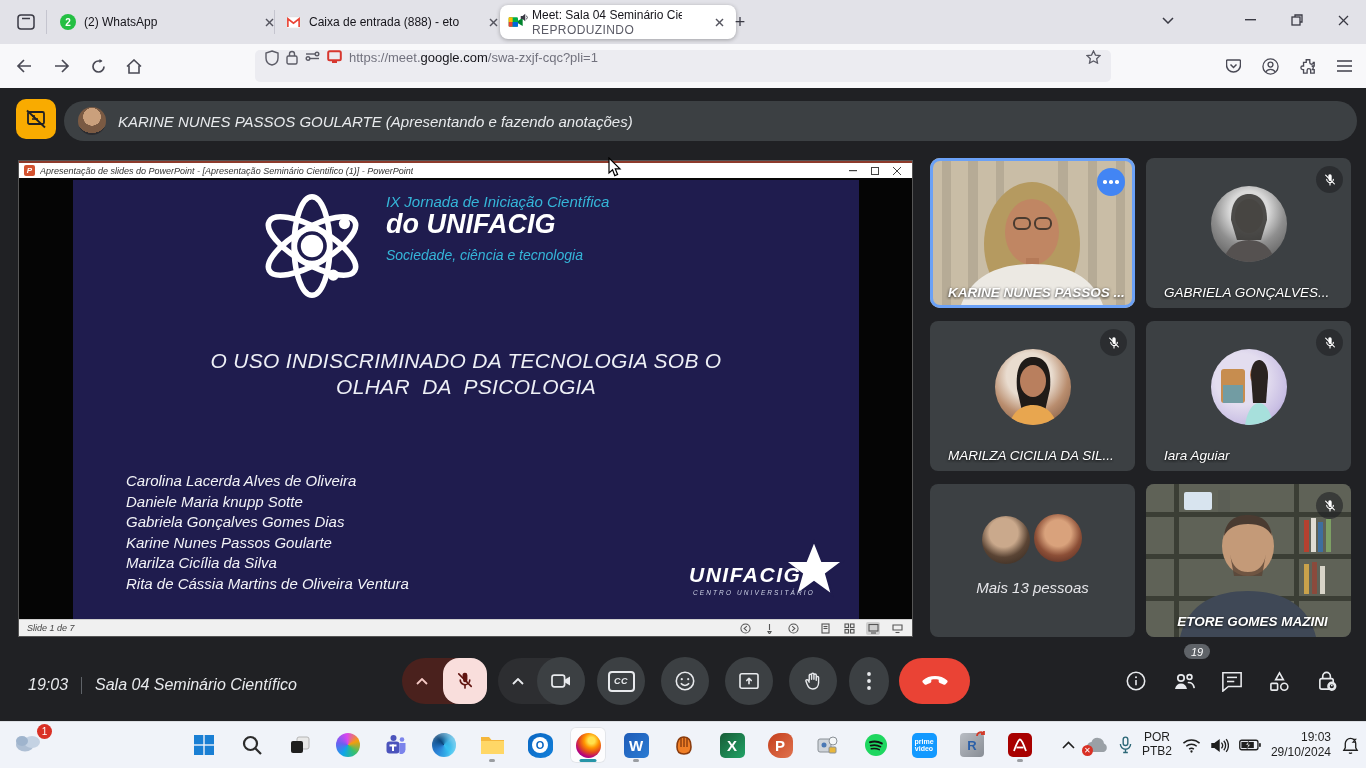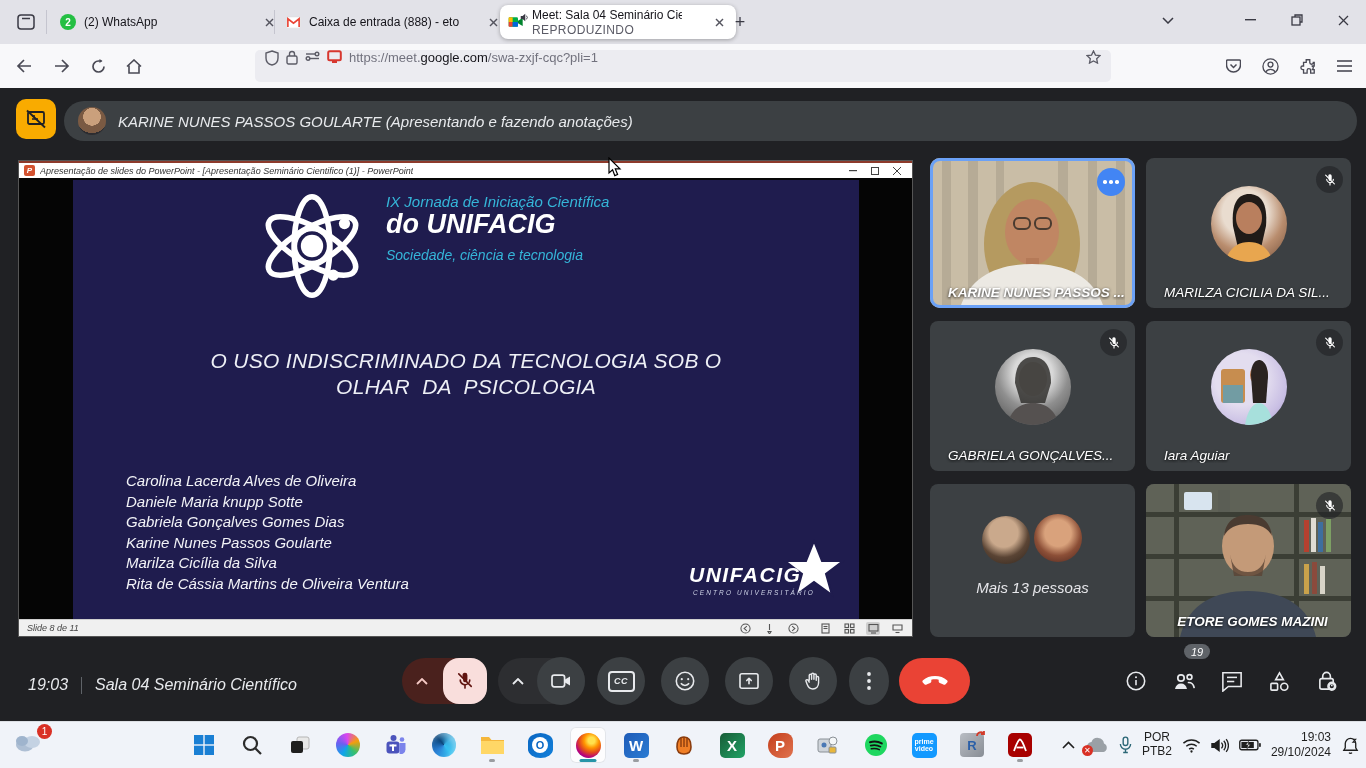--- a/index.html
+++ b/index.html
@@ -331,21 +331,21 @@
           <div class="slogo">
             <svg width="62" height="62" viewBox="0 0 62 62">
                 <polygon points="31,2 39,22 60,22 43,35 49,56 31,43 13,56 19,35 2,22 23,22" fill="#fff" stroke="#1f1c4e" stroke-width="2"></polygon>
               </svg>
             <span class="lt">UNIFACIG</span>
             <span class="ls">CENTRO UNIVERSITÁRIO</span>
           </div>
         </div>
       </div>
       <div class="ppt-sb">
-        <span>Slide 8 de 11</span>
+        <span>Slide 1 de 7</span>
         <span class="sbicons">
           <span class="sbico">
               <svg width="11" height="11" viewBox="0 0 12 12" fill="none" stroke="currentColor" stroke-width="1.1">
                 <circle cx="6" cy="6" r="5"></circle>
                 <path d="M7.5 3.5L4.5 6l3 2.5"></path>
               </svg>
             </span>
           <span class="sbico">
               <svg width="9" height="11" viewBox="0 0 9 11" fill="none" stroke="currentColor" stroke-width="1.1">
                 <path d="M4.5 1v6M3 8.5h3L4.5 11z"></path>
@@ -418,47 +418,47 @@
 
       <div class="tile">
         <span class="micoff">
             <svg width="14" height="14" viewBox="0 0 24 24" fill="none" stroke="#fff" stroke-width="1.9" stroke-linecap="round">
               <path d="M9 5.3A2.9 2.9 0 0 1 14.9 5v5.6a2.9 2.9 0 0 1-4.9 2.1" fill="#fff" stroke="none"></path>
               <path d="M6.3 10.8a5.7 5.7 0 0 0 9.5 4.2M17.7 10.8a5.6 5.6 0 0 1-.6 2.5"></path>
               <line x1="12" y1="16.6" x2="12" y2="20.5"></line>
               <line x1="4.5" y1="3.5" x2="19.5" y2="18.5"></line>
             </svg>
           </span>
-        <span class="pav" style="background:radial-gradient(circle at 45% 35%,#e9dccf 0 35%,#b98d6e 60%,#6e4a35 100%)">
+        <span class="pav" style="background:radial-gradient(circle at 50% 32%,#d9d9d9 0 30%,#8f8f8f 55%,#4a4a4a 100%)">
           <svg width="76" height="76" viewBox="0 0 76 76">
-              <path d="M22 40c-2-24 6-32 16-32 11 0 19 8 17 32l-5 22H27z" fill="#201b18"></path>
-              <ellipse cx="38" cy="32" rx="13" ry="16" fill="#b97f5e"></ellipse>
-              <path d="M14 76c4-14 13-20 24-20s20 6 24 20z" fill="#e8a64f"></path>
-            </svg>
-        </span>
-        <div class="tname">MARILZA CICILIA DA SIL...</div>
+              <ellipse cx="38" cy="30" rx="14" ry="17" fill="#bdb3ab"></ellipse>
+              <path d="M20 34c0-20 9-26 18-26s18 6 18 26l-6 20H26z" fill="#33312f" opacity=".85"></path>
+              <path d="M12 76c4-16 14-22 26-22s22 6 26 22z" fill="#555150"></path>
+            </svg>
+        </span>
+        <div class="tname">GABRIELA GONÇALVES...</div>
       </div>
 
       <div class="tile">
         <span class="micoff">
             <svg width="14" height="14" viewBox="0 0 24 24" fill="none" stroke="#fff" stroke-width="1.9" stroke-linecap="round">
               <path d="M9 5.3A2.9 2.9 0 0 1 14.9 5v5.6a2.9 2.9 0 0 1-4.9 2.1" fill="#fff" stroke="none"></path>
               <path d="M6.3 10.8a5.7 5.7 0 0 0 9.5 4.2M17.7 10.8a5.6 5.6 0 0 1-.6 2.5"></path>
               <line x1="12" y1="16.6" x2="12" y2="20.5"></line>
               <line x1="4.5" y1="3.5" x2="19.5" y2="18.5"></line>
             </svg>
           </span>
-        <span class="pav" style="background:radial-gradient(circle at 50% 32%,#d9d9d9 0 30%,#8f8f8f 55%,#4a4a4a 100%)">
+        <span class="pav" style="background:radial-gradient(circle at 45% 35%,#e9dccf 0 35%,#b98d6e 60%,#6e4a35 100%)">
           <svg width="76" height="76" viewBox="0 0 76 76">
-              <ellipse cx="38" cy="30" rx="14" ry="17" fill="#bdb3ab"></ellipse>
-              <path d="M20 34c0-20 9-26 18-26s18 6 18 26l-6 20H26z" fill="#33312f" opacity=".85"></path>
-              <path d="M12 76c4-16 14-22 26-22s22 6 26 22z" fill="#555150"></path>
-            </svg>
-        </span>
-        <div class="tname">GABRIELA GONÇALVES...</div>
+              <path d="M22 40c-2-24 6-32 16-32 11 0 19 8 17 32l-5 22H27z" fill="#201b18"></path>
+              <ellipse cx="38" cy="32" rx="13" ry="16" fill="#b97f5e"></ellipse>
+              <path d="M14 76c4-14 13-20 24-20s20 6 24 20z" fill="#e8a64f"></path>
+            </svg>
+        </span>
+        <div class="tname">MARILZA CICILIA DA SIL...</div>
       </div>
 
       <div class="tile">
         <span class="micoff">
             <svg width="14" height="14" viewBox="0 0 24 24" fill="none" stroke="#fff" stroke-width="1.9" stroke-linecap="round">
               <path d="M9 5.3A2.9 2.9 0 0 1 14.9 5v5.6a2.9 2.9 0 0 1-4.9 2.1" fill="#fff" stroke="none"></path>
               <path d="M6.3 10.8a5.7 5.7 0 0 0 9.5 4.2M17.7 10.8a5.6 5.6 0 0 1-.6 2.5"></path>
               <line x1="12" y1="16.6" x2="12" y2="20.5"></line>
               <line x1="4.5" y1="3.5" x2="19.5" y2="18.5"></line>
             </svg>

